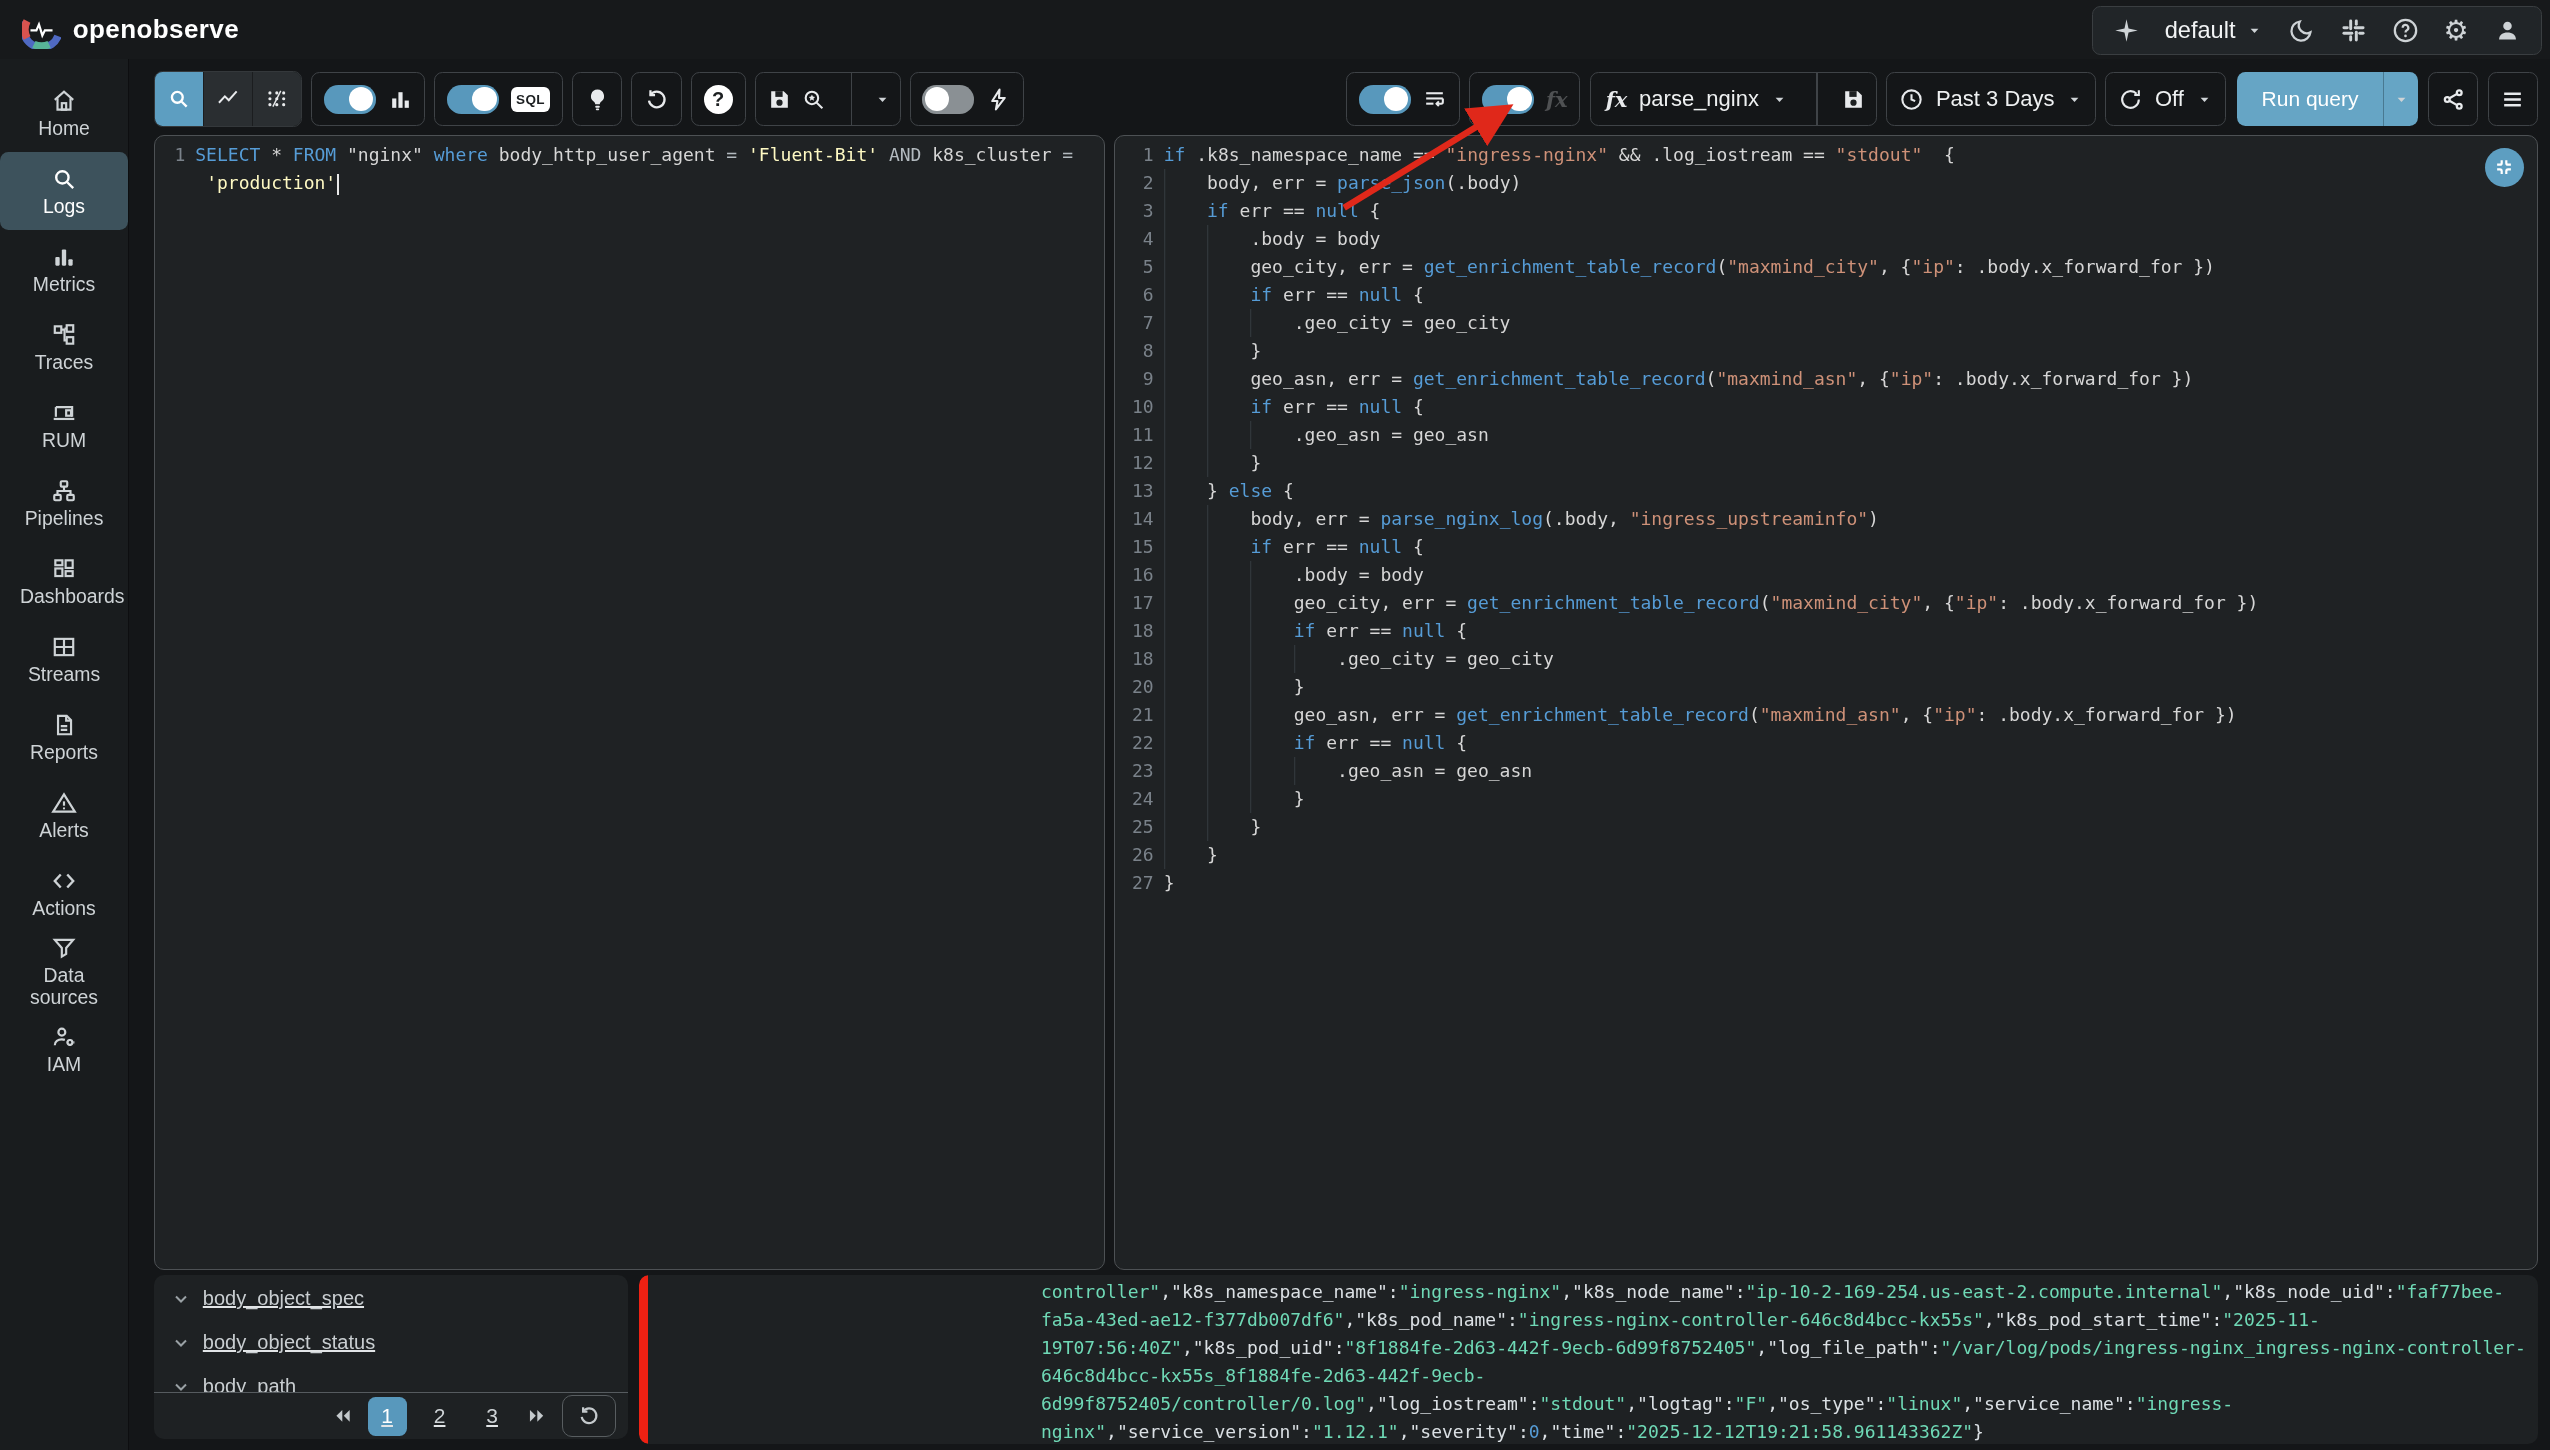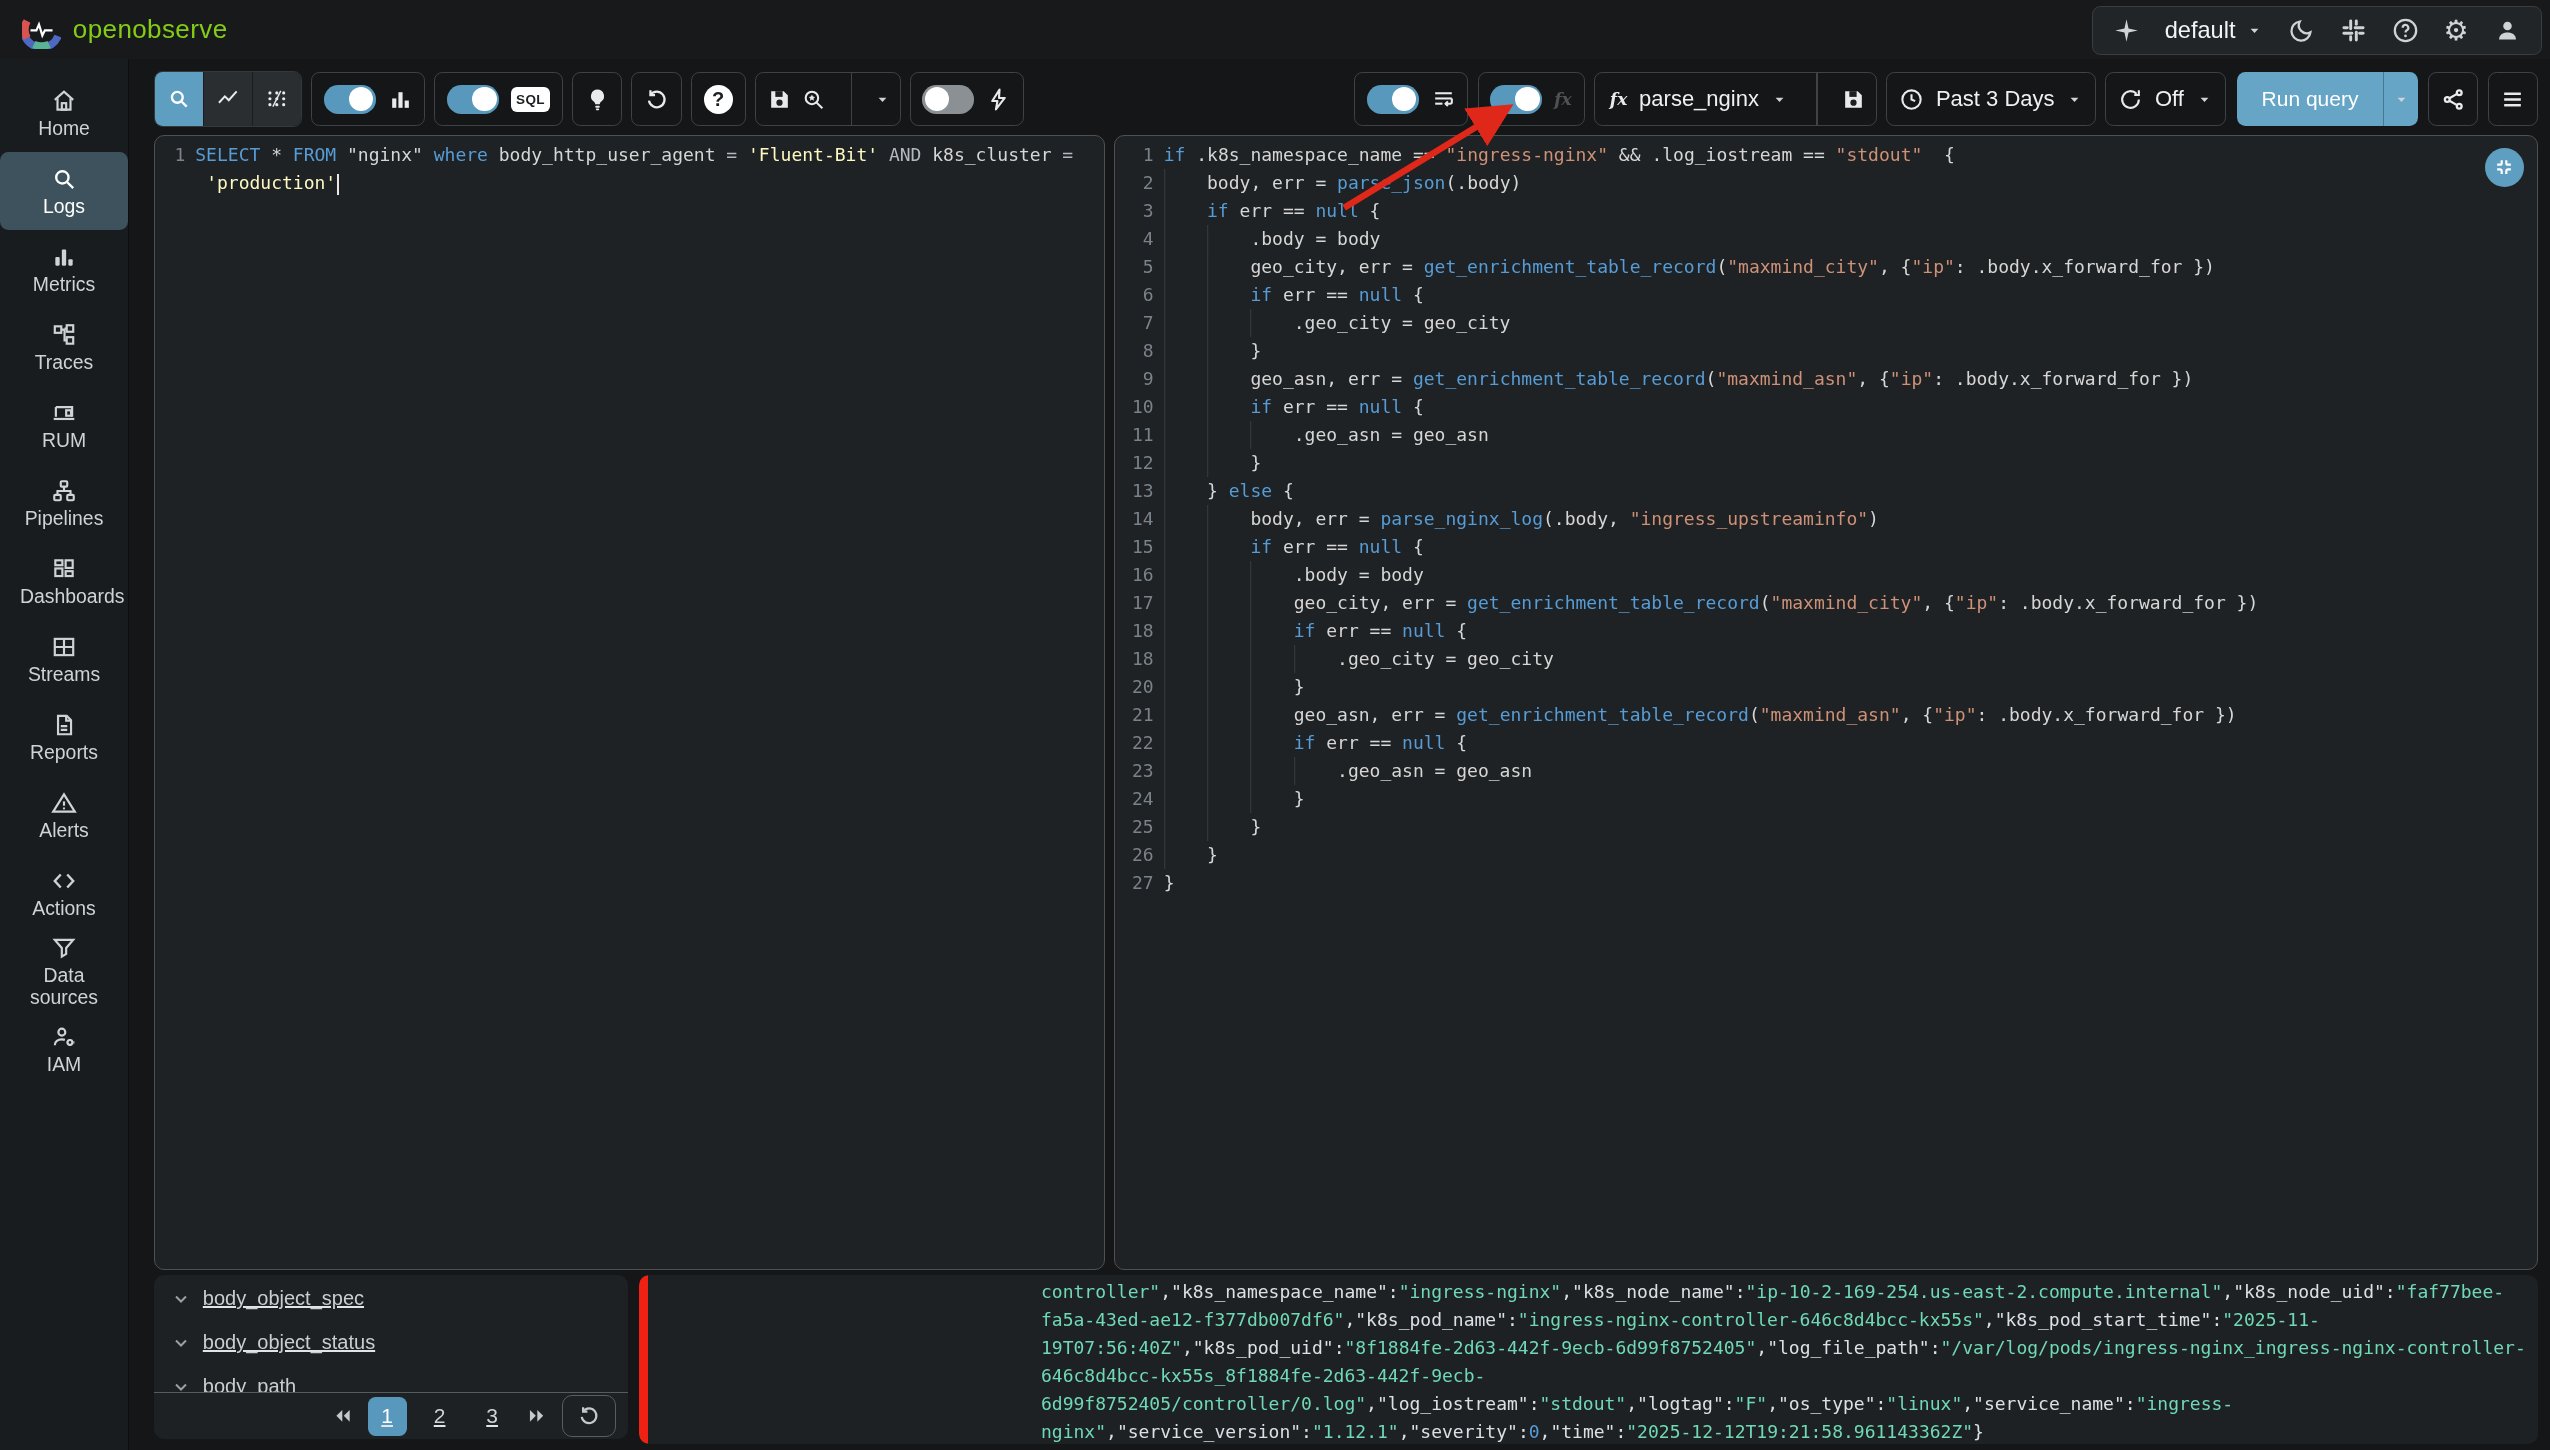--- a/index.html
+++ b/index.html
@@ -2,21 +2,21 @@
 <html style="font-size:13.5px"><head>
 <meta charset="utf-8">
 <style>
   html,body{margin:0;padding:0;background:#101214;}
   .app{position:relative;width:2550px;height:1451px;background:#141618;overflow:hidden;
        font-family:"Liberation Sans",sans-serif;color:#e2e5e7;}
   svg{display:block}
   
   .header{position:absolute;left:0;top:0;right:0;height:59px;background:#17191b;display:flex;align-items:center;}
   .brand{display:flex;align-items:center;gap:11.8px;padding-left:22px;}
-  .brand-text{font-size:26px;font-weight:normal;color:#84cc16;letter-spacing:0.4px;}
+  .brand-text{font-size:26px;font-weight:bold;color:#ffffff;letter-spacing:0.4px;}
   .top-controls{position:absolute;right:8.4px;top:5.9px;height:47px;display:flex;align-items:center;gap:25px;
       background:#212528;border:1.3px solid #3a3e41;border-radius:8.4px;padding:0 20px;}
   .top-controls .ic{width:27px;height:27px;color:#ced3d6;cursor:pointer;}
   .org-sel{display:flex;align-items:center;gap:10px;color:#f2f4f5;font-size:23.6px;cursor:pointer;}
   .caret{width:17px;height:17px;color:#ced3d6;}
   .gear-glyph{font-size:28px;line-height:27px;color:#ced3d6;}
   
   .sidebar{position:absolute;left:0;top:59px;bottom:0;width:128px;background:#191c1e;display:flex;
       flex-direction:column;padding-top:15px;border-right:0.8px solid #0d0e10;}
   .side-item{position:relative;min-height:78px;display:flex;flex-direction:column;align-items:center;
@@ -36,21 +36,21 @@
       border-left:0.8px solid #1b1d1f;cursor:pointer;color:#e8eaec;}
   .seg:first-child{border-left:none;}
   .seg.active{background:#5d9ec1;color:#fff;}
   .toggle{width:52px;height:29px;border-radius:14.3px;background:#5898bc;position:relative;flex:0 0 auto;cursor:pointer;}
   .toggle .knob{position:absolute;top:2.1px;right:2.5px;width:24.5px;height:24.5px;border-radius:50%;background:#fff;}
   .toggle.off{background:#8a9094;}
   .toggle.off .knob{right:auto;left:2.5px;}
   .sqlbadge{background:#fff;color:#1d2022;font-weight:800;font-size:13.5px;border-radius:5.9px;padding:5px 5px;letter-spacing:0.4px;}
   .qmark{width:29px;height:29px;border-radius:50%;background:#fff;color:#1d2022;font-weight:800;font-size:20px;
       display:flex;align-items:center;justify-content:center;}
-  .fx{font-family:"DejaVu Serif",serif;font-style:italic;font-weight:600;font-size:17px;color:#e8eaec;}
+  .fx{font-family:"DejaVu Serif",serif;font-style:italic;font-weight:600;font-size:21px;color:#e8eaec;}
   .fx.ghost{opacity:.28;}
   .grp .vsep{width:1.3px;align-self:stretch;background:#3f4347;margin:0 1.7px;}
   .grp .text{font-size:22px;color:#eef0f1;}
   .run-group{height:54px;display:flex;border-radius:8.4px;overflow:hidden;margin-left:1.7px;}
   .run-main{background:#66a5c5;color:#fff;font-size:21px;display:flex;align-items:center;padding:0 25px;cursor:pointer;}
   .run-caret{background:#66a5c5;border-left:1.3px solid rgba(20,40,50,.35);width:34px;display:flex;
       align-items:center;justify-content:center;cursor:pointer;color:#fff;}
   .tb-right{margin-left:auto;display:flex;align-items:center;gap:9.3px;}
   
   .editor{position:absolute;top:135px;height:1135px;background:#1f2224;border:1.7px solid #4d5154;

